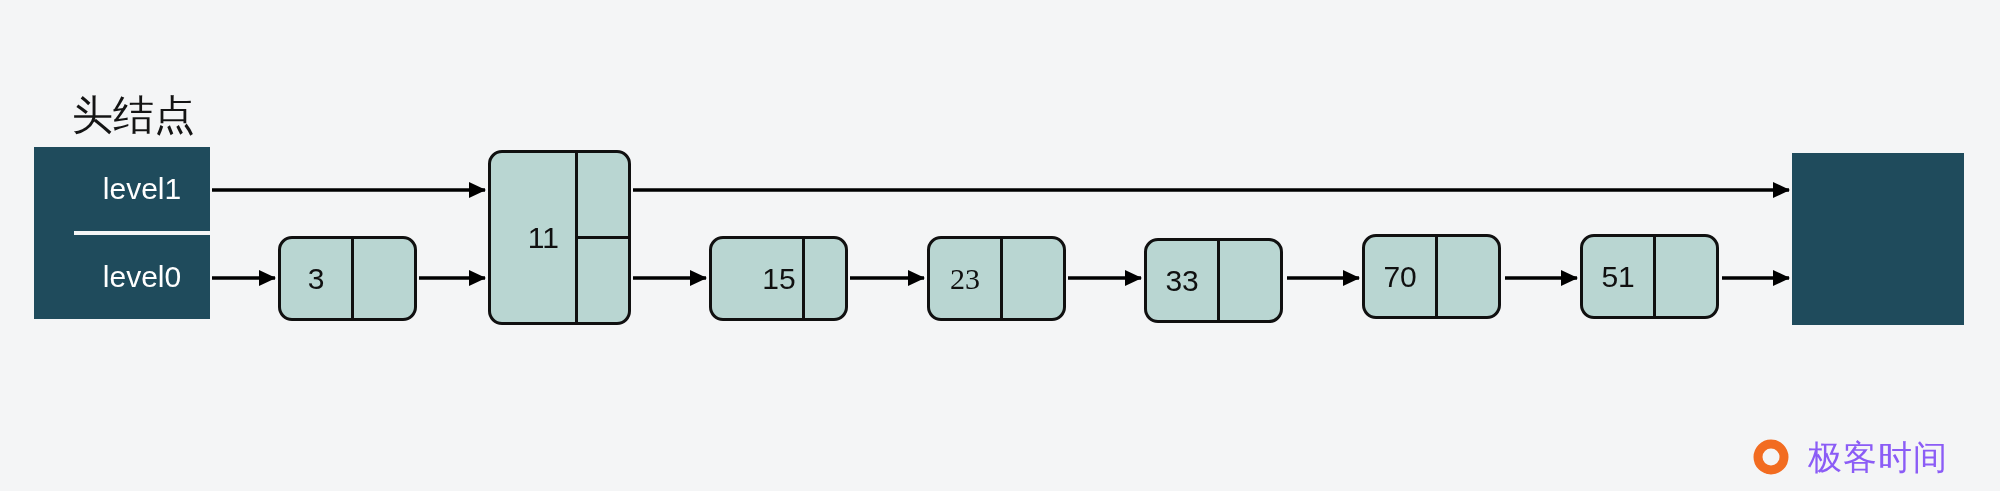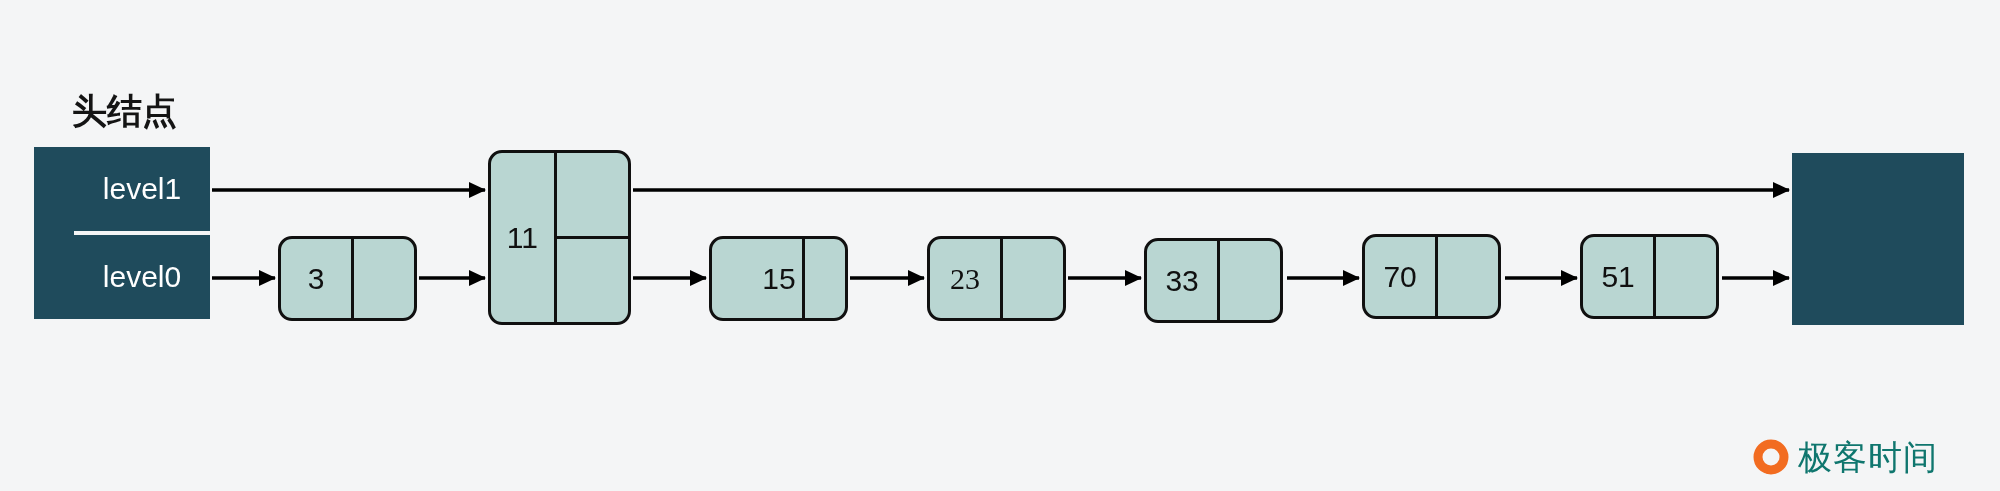--- a/index.html
+++ b/index.html
@@ -9,23 +9,23 @@
   .canvas {
     position: relative;
     width: 2000px;
     height: 491px;
     background: #f4f5f6;
     overflow: hidden;
   }
 
   .section-label {
     position: absolute;
-    font-size: 35px;
+    font-size: 41px;
     color: #141414;
-    font-weight: 700;
+    font-weight: 400;
     white-space: nowrap;
   }
   .head-label { left: 72px; top: 88px; }
   .tail-label { left: 1828px; top: 88px; }
 
   .head-box {
     position: absolute;
     left: 34px; top: 147px;
     width: 176px; height: 172px;
     background: #1f4b5c;
@@ -58,42 +58,43 @@
   .node .val {
     width: 55%;
     display: flex; align-items: center; justify-content: center;
     font-size: 30px;
     color: #101010;
     border-right: 3px solid #101010;
   }
   .node .ptr { flex: 1; }
 
   .node.tall { width: 143px; height: 175px; }
-  .node.tall .val { width: 48%; }
+  .node.tall .val { width: 48%; margin-left: 21px; }
   .node.tall .ptrcol { flex: 1; display: flex; flex-direction: column; }
   .node.tall .ptr-top { flex: 1; border-bottom: 3px solid #101010; }
   .node.tall .ptr-bottom { flex: 1; }
 
   .arrows {
     position: absolute; left: 0; top: 0;
     width: 2000px; height: 491px;
     pointer-events: none;
   }
   .arrow-line { stroke: #000000; stroke-width: 3.5; }
 
   .brand {
     position: absolute;
     left: 1750px; top: 435px;
     display: flex; align-items: center; gap: 8px;
   }
   .brand-text {
     font-size: 34px;
-    color: #0f766e;
+    color: #8b5cf6;
     letter-spacing: 1px;
     white-space: nowrap;
+    margin-left: 10px;
   }
 </style>
 </head>
 <body>
 
 <div class="canvas">
 
   <div class="section-label head-label">头结点</div>
 
   <div class="head-box">

